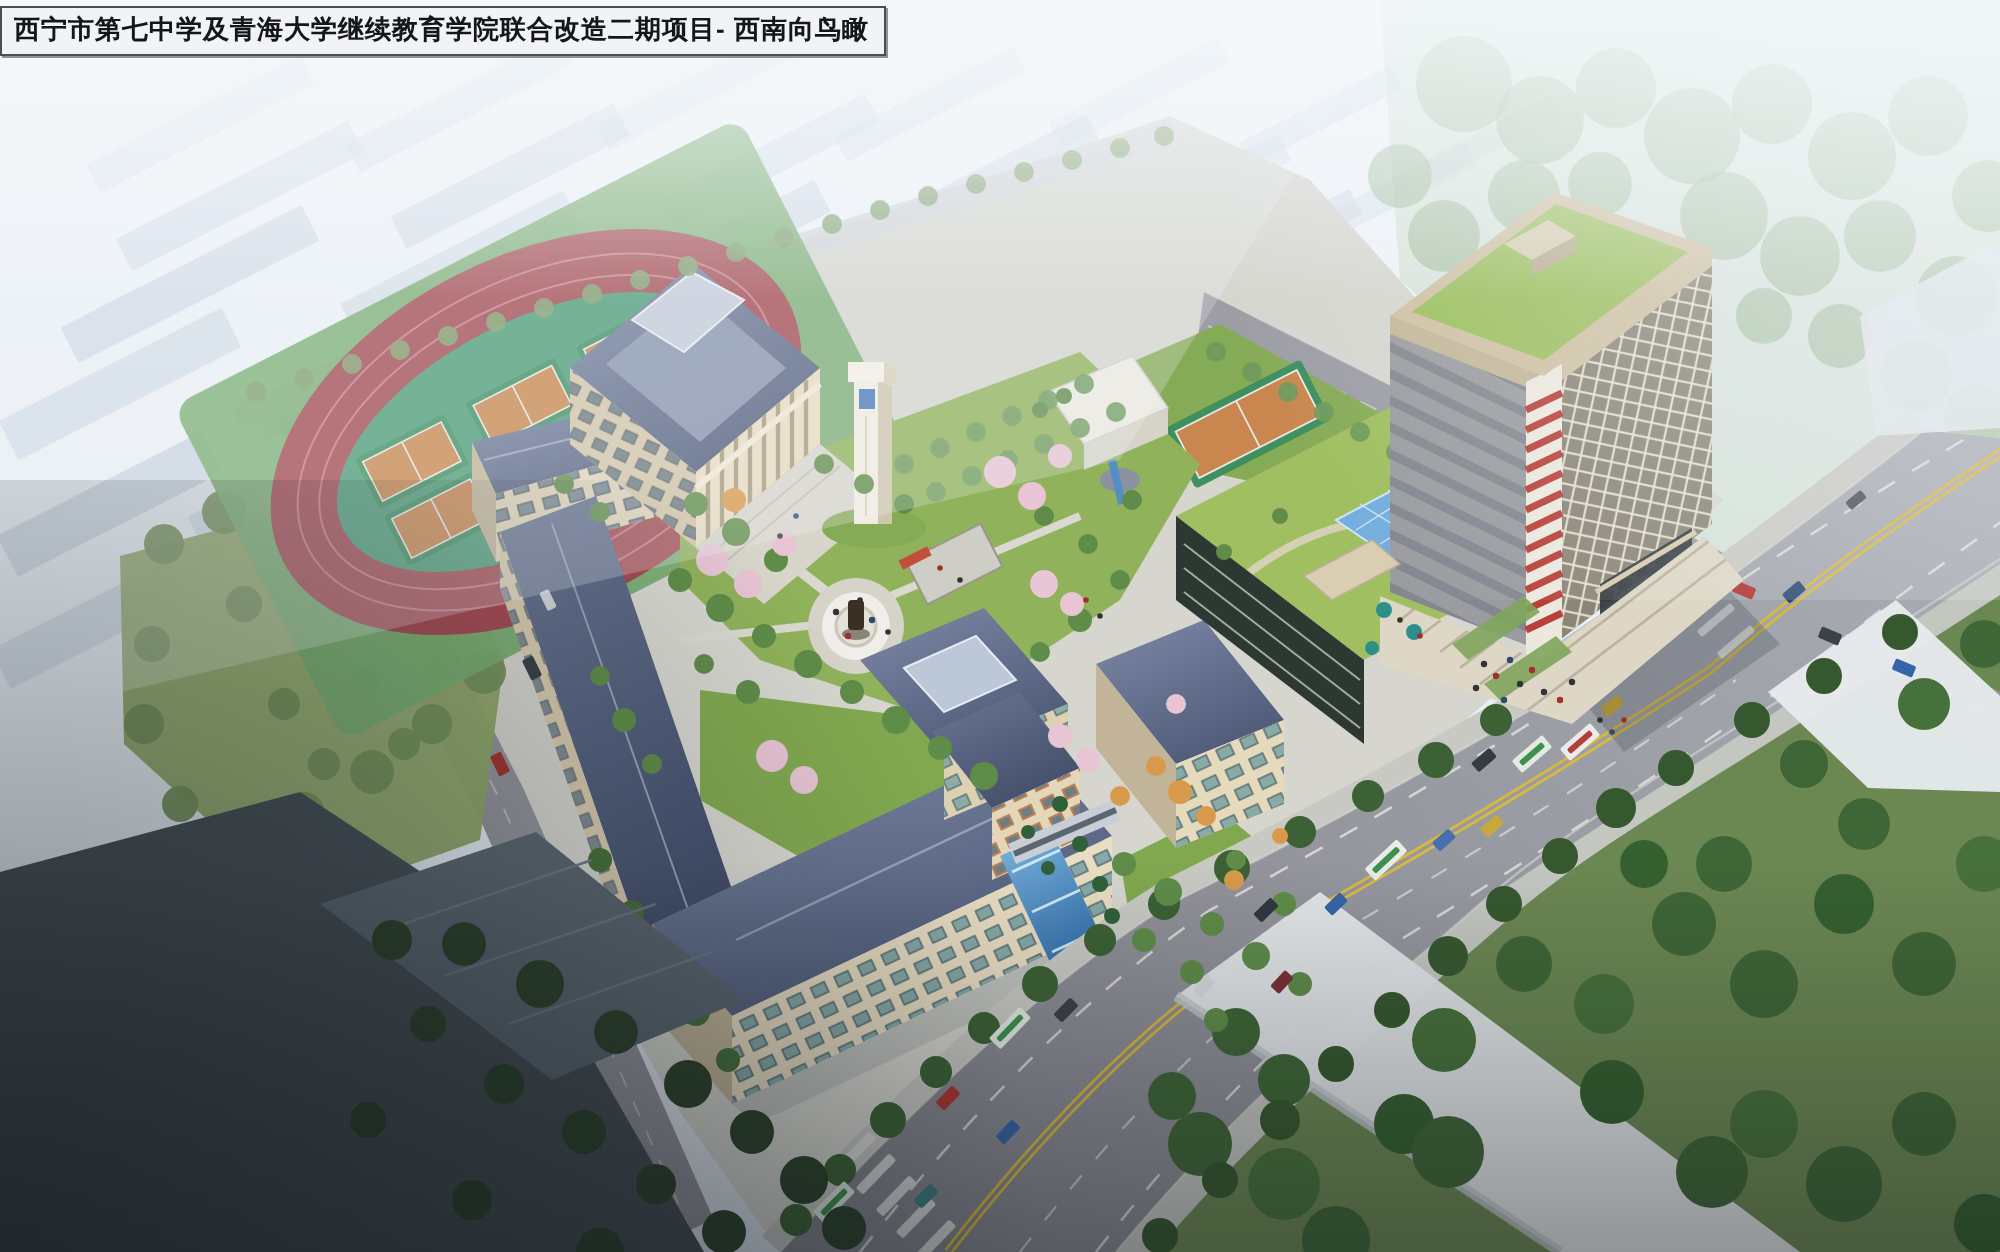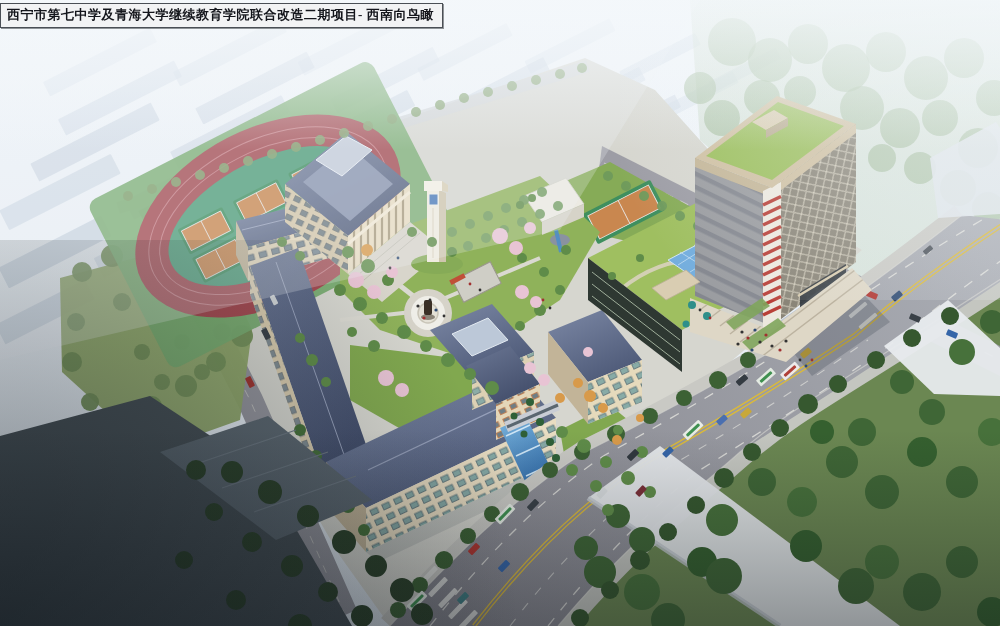--- a/index.html
+++ b/index.html
@@ -1,17 +1,17 @@
 <!DOCTYPE html>
 <html style="--sky1: #f1f5f9; --sky2: #e2e9f0; --hazeBlock: #c6d2e0; --roof1: #7d89a6; --roof2: #4e5a78; --roof3: #6b7794; --roof4: #434e6b; --ridge: #96a0ba; --wallLit: #e9ddc2; --wallMid: #d8cbae; --wallShade: #c2b498; --whiteBldg: #eceae2; --trackRed: #a34b52; --trackLane: #c57d84; --fieldGreen: #4e9c78; --courtOrange: #c9874f; --courtGreen: #3f8f5f; --surround: #79ac71; --lawn1: #8fb25a; --lawn2: #81a84f; --lawnPark: #8fa668; --parkGround: #6b8752; --road: #8b8b93; --roadHaze: #a8abb2; --sidewalk: #c9c9c4; --laneYellow: #d9b93c; --laneWhite: #e0e0dc; --water1: #2f6aa8; --water2: #7ab4dd; --pyramid: #74aede; --towerFrame: #cfc0a2; --towerGrid: #8a8578; --towerGray: #9a9ca0; --towerGreen: #9cbf5e; --glassDark: #2e3832; --slab: #e4e7ea; --darkRoof: #454e54; --slateBL: #5b666f; --plaza1: #d6d3c9; --plaza2: #efeee8; --statue: #3a3026; --redAccent: #c05038; --titleBg: #f2f3f4; --titleBorder: #4a4f55; --titleText: #14161c;"><head>
 <meta charset="utf-8">
 <style>
   html,body{margin:0;padding:0;background:#dfe7ee;}
   .stage{position:relative;width:1000px;height:626px;overflow:hidden;
-         font-family:Liberation Serif, serif;background:var(--sky2,#e2e9f0);}
+         font-family:Liberation Sans, sans-serif;background:var(--sky2,#e2e9f0);}
   .stage svg{position:absolute;left:0;top:0;}
   .title-bar{position:absolute;left:0;top:3px;z-index:20;
     background:var(--titleBg,#f2f3f4);border:1.5px solid var(--titleBorder,#4a4f55);
     padding:2px 8px 3px 6px;font-size:13px;font-weight:600;letter-spacing:.5px;
     color:var(--titleText,#14161c);white-space:nowrap;box-shadow:1px 1px 0 rgba(60,65,70,.55);}
 </style>
 </head>
 <body>
 
 <div class="stage">

